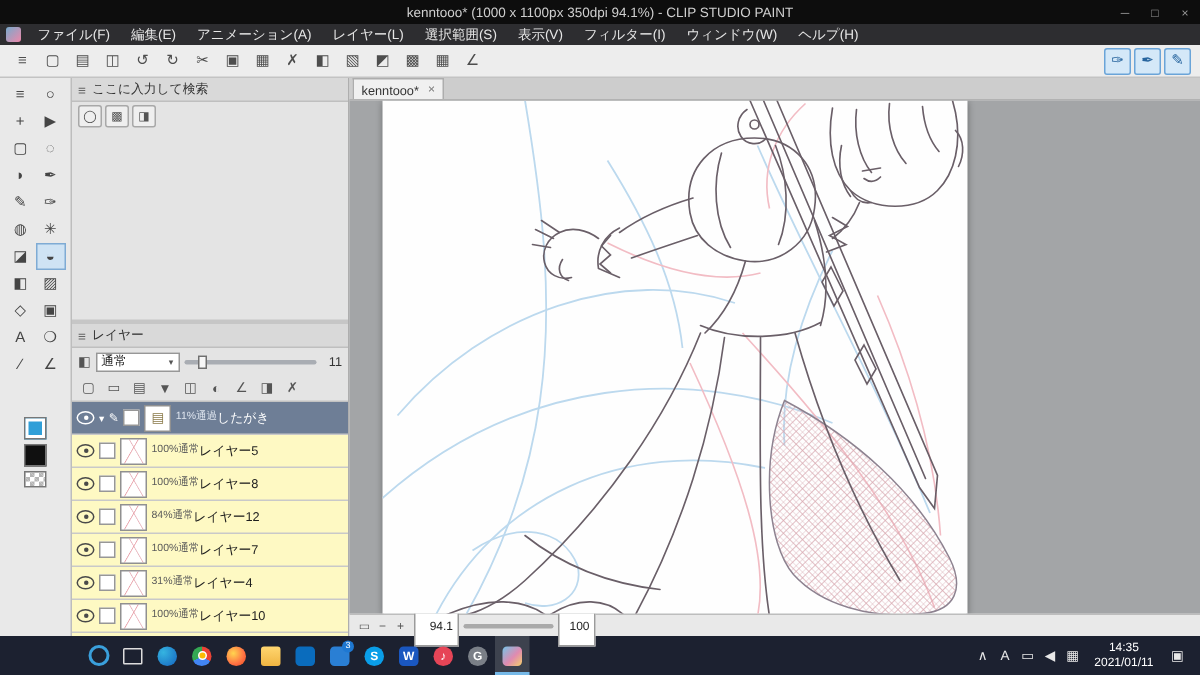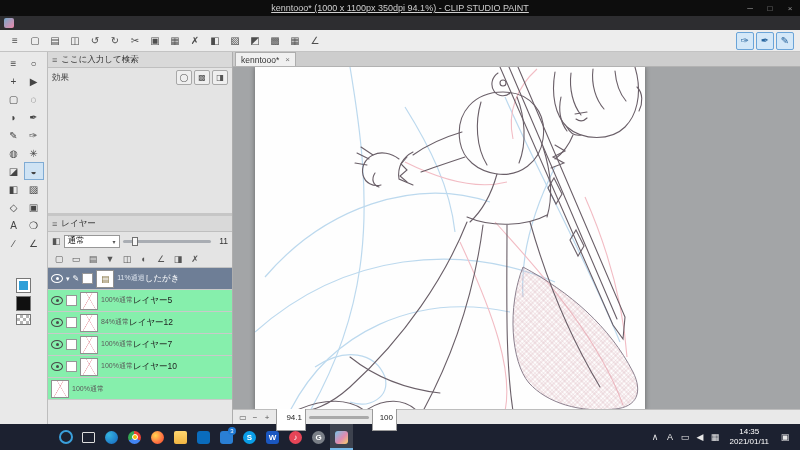--- a/index.html
+++ b/index.html
@@ -1,21 +1,21 @@
 <!DOCTYPE html>
 <html><head>
 <meta charset="utf-8">
 <style>
   html,body{margin:0;padding:0;background:#333;}
   #app{position:relative;width:800px;height:450px;overflow:hidden;
        font-family:"Liberation Sans","DejaVu Sans",sans-serif;
        -webkit-font-smoothing:antialiased;user-select:none;background:#e8e8e8;}
   
   .titlebar{height:16px;background:#0d0d0d;color:#cfcfcf;font-size:9px;
-            display:flex;align-items:center;justify-content:center;position:relative;text-decoration:underline;}
+            display:flex;align-items:center;justify-content:center;position:relative;}
   .winctls{position:absolute;right:0;top:0;height:16px;display:flex;}
   .winctl{width:20px;height:16px;display:flex;align-items:center;justify-content:center;
           color:#9a9a9a;font-size:8px;}
   
   .menubar{height:14px;background:#2d2d30;color:#e6e6e6;font-size:9px;display:flex;align-items:center;}
   .appicon{width:10px;height:10px;margin:0 4px;background:linear-gradient(135deg,#7ac,#e8a);border-radius:2px;}
   .menubar nav{display:flex;height:100%;align-items:center;}
   .menu-item{padding:0 7px;white-space:nowrap;}
   
   .toolbar{height:22px;background:#ededed;border-bottom:1px solid #c3c3c3;
@@ -57,21 +57,21 @@
   .combo{width:56px;height:13px;background:#fff;border:1px solid #979797;font-size:8.5px;color:#222;
          display:flex;align-items:center;justify-content:space-between;padding:0 3px;box-sizing:border-box;}
   .combo .car{font-size:6px;color:#555;}
   .slider{flex:1;height:3px;background:#a9adb3;border-radius:2px;position:relative;}
   .handle{position:absolute;left:11%;top:-3px;width:6px;height:9px;background:#f7f7f7;border:1px solid #707070;box-sizing:border-box;}
   .opval{width:14px;text-align:right;font-size:8.5px;color:#333;}
   .lyrbtns{display:flex;gap:3px;align-items:center;padding:1px 4px;height:15px;border-bottom:1px solid #c2c2c2;}
   .lyr-btn{width:14px;height:13px;color:#555;font-size:9px;display:flex;align-items:center;justify-content:center;}
   .lyrlist{flex:1;overflow:hidden;background:#e7e7e7;}
   .lrow{height:22px;display:flex;align-items:center;gap:3px;padding:0 2px 0 3px;
-        border-bottom:1px solid #c9c9c9;background:#86efac;box-sizing:border-box;}
+        border-bottom:1px solid #c9c9c9;background:#fef9c3;box-sizing:border-box;}
   .lrow.selected{background:#6e7e96;}
   .eye{width:10px;height:7px;border:1px solid #4a4a4a;border-radius:50%;position:relative;flex:none;}
   .eye::after{content:"";position:absolute;left:50%;top:50%;width:3px;height:3px;margin:-1.5px;background:#4a4a4a;border-radius:50%;}
   .lrow.selected .eye{border-color:#fff;}
   .lrow.selected .eye::after{background:#fff;}
   .caret{font-size:7px;color:#fff;flex:none;}
   .marker{font-size:8px;color:#fff;flex:none;}
   .caret:empty,.marker:empty{display:none;}
   .chk{width:9px;height:9px;border:1px solid #979797;background:#fff;flex:none;}
   .thumb{width:16px;height:16px;border:1px solid #909090;flex:none;background:
@@ -146,20 +146,31 @@
     <span>kenntooo* (1000 x 1100px 350dpi 94.1%) - CLIP STUDIO PAINT</span>
     <div class="winctls">
         <span class="winctl">─</span>
         <span class="winctl">□</span>
         <span class="winctl">×</span>
       </div>
   </div>
 
   <div class="menubar">
     <span class="appicon"></span>
+    <nav>
+        <span class="menu-item">ファイル(F)</span>
+        <span class="menu-item">編集(E)</span>
+        <span class="menu-item">アニメーション(A)</span>
+        <span class="menu-item">レイヤー(L)</span>
+        <span class="menu-item">選択範囲(S)</span>
+        <span class="menu-item">表示(V)</span>
+        <span class="menu-item">フィルター(I)</span>
+        <span class="menu-item">ウィンドウ(W)</span>
+        <span class="menu-item">ヘルプ(H)</span>
+      </nav>
   </div>
 
   <div class="toolbar">
     <div class="tbgroup">
         <span class="tb-icon">≡</span>
         <span class="tb-icon">▢</span>
         <span class="tb-icon">▤</span>
         <span class="tb-icon">◫</span>
         <span class="tb-icon">↺</span>
         <span class="tb-icon">↻</span>
@@ -215,21 +226,20 @@
         <div class="swatch trans"></div>
       </div>
     </div>
 
     <div class="panels">
       <div class="phead">
         <span class="picon">≡</span>
         <span>ここに入力して検索</span>
       </div>
       <div class="effrow">
-        <span class="lbl">効果</span>
         <span style="display:flex;gap:2px;">
             <span class="eff-btn">◯</span>
             <span class="eff-btn">▩</span>
             <span class="eff-btn">◨</span>
           </span>
       </div>
       <div class="prop-body"></div>
 
       <div class="layers-panel">
         <div class="phead">
@@ -279,32 +289,52 @@
       <span class="l1">100%通常</span>
       <span class="l2">レイヤー5</span>
     </span>
   </div>
             <div class="lrow thumb-art">
     <span class="eye"></span>
 
     <span class="chk"></span>
     <span class="thumb"></span>
     <span class="ltxt">
+      <span class="l1">100%通常</span>
+      <span class="l2">レイヤー8</span>
+    </span>
+  </div>
+            <div class="lrow thumb-art">
+    <span class="eye"></span>
+
+    <span class="chk"></span>
+    <span class="thumb"></span>
+    <span class="ltxt">
       <span class="l1">84%通常</span>
       <span class="l2">レイヤー12</span>
     </span>
   </div>
             <div class="lrow thumb-art">
     <span class="eye"></span>
 
     <span class="chk"></span>
     <span class="thumb"></span>
     <span class="ltxt">
       <span class="l1">100%通常</span>
       <span class="l2">レイヤー7</span>
+    </span>
+  </div>
+            <div class="lrow thumb-art">
+    <span class="eye"></span>
+
+    <span class="chk"></span>
+    <span class="thumb"></span>
+    <span class="ltxt">
+      <span class="l1">31%通常</span>
+      <span class="l2">レイヤー4</span>
     </span>
   </div>
             <div class="lrow thumb-art">
     <span class="eye"></span>
 
     <span class="chk"></span>
     <span class="thumb"></span>
     <span class="ltxt">
       <span class="l1">100%通常</span>
       <span class="l2">レイヤー10</span>

